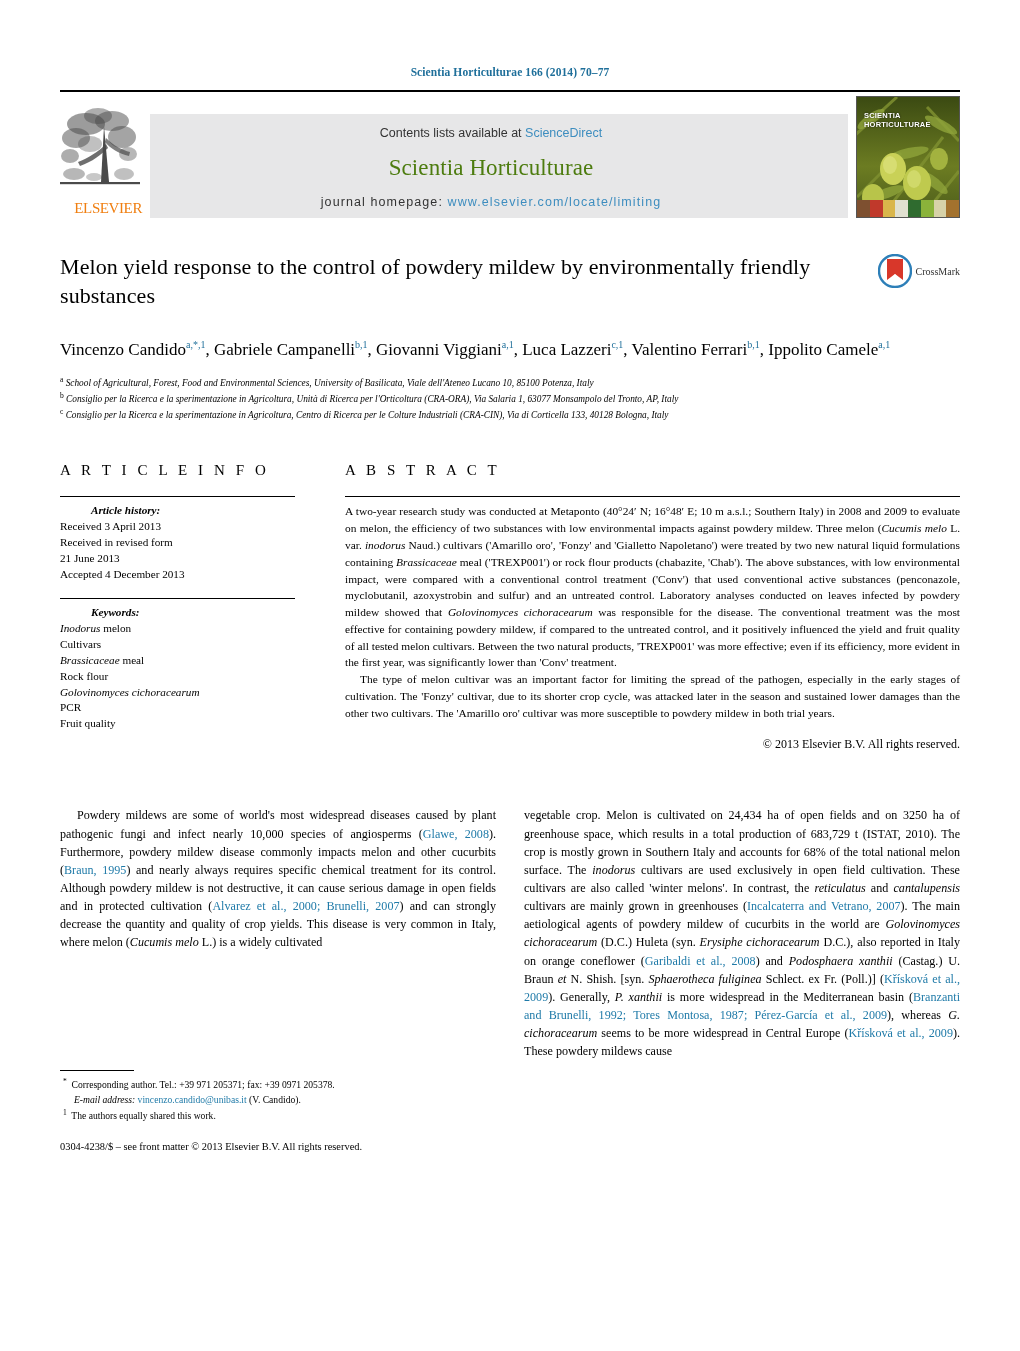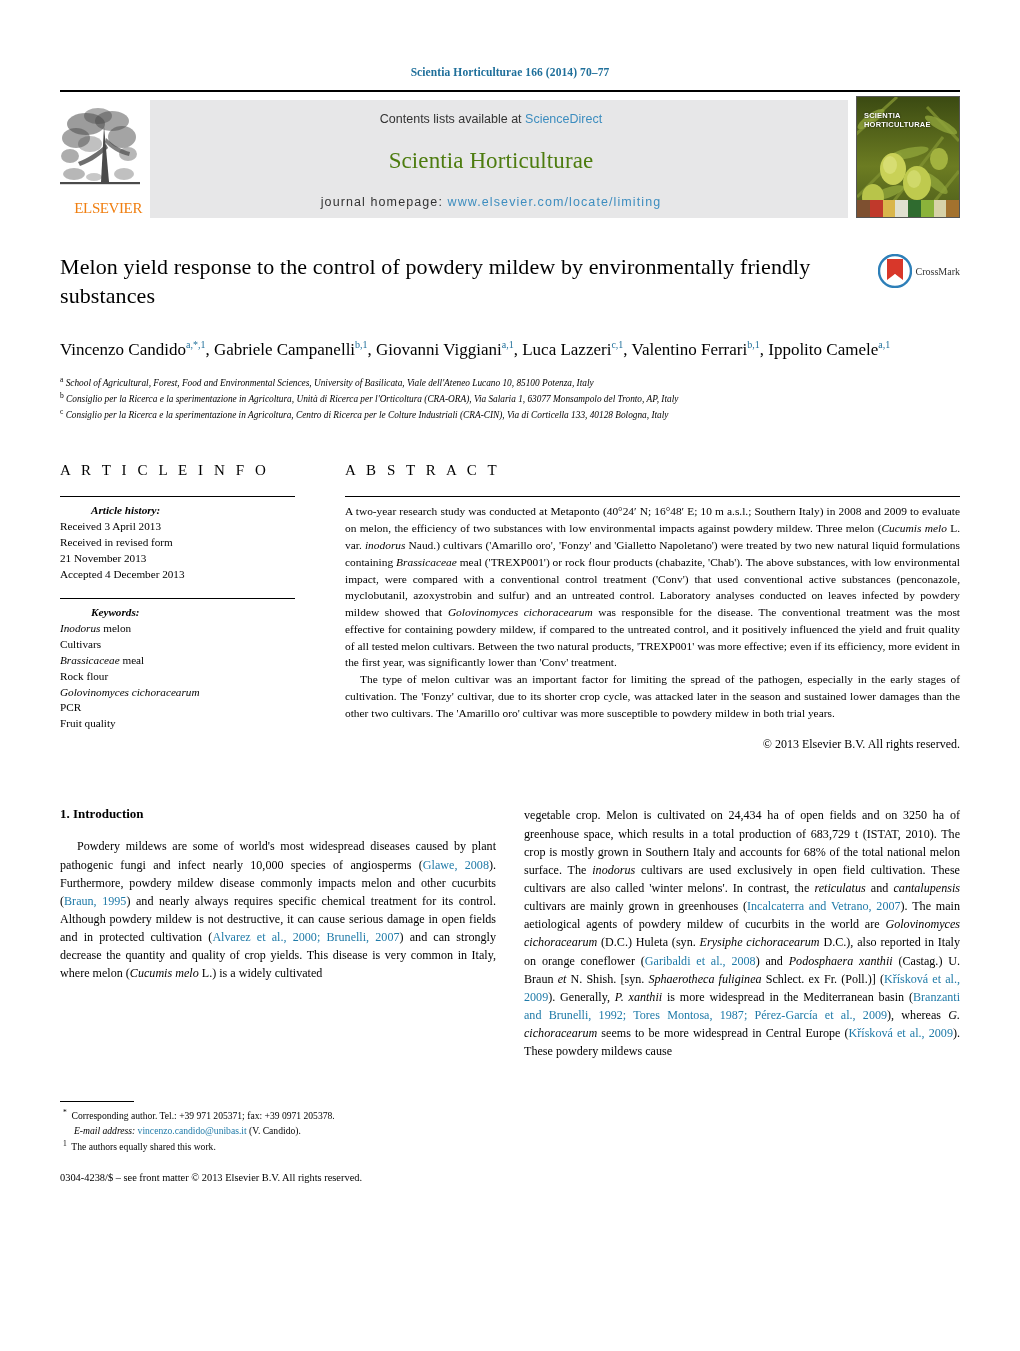--- a/index.html
+++ b/index.html
@@ -46,21 +46,21 @@
     color: #F07F11;
     font-size: 15px;
     letter-spacing: -0.4px;
     text-align: right;
     line-height: 1;
     margin-top: 1px;
   }
   .banner {
     flex: 1 1 auto;
     background: #e7e7e8;
-    margin: 4px 8px 0 8px;
+    margin: 18px 8px 0 8px;
     display: flex; flex-direction: column;
     align-items: center; justify-content: space-between;
     padding: 12px 16px 9px 0;
   }
   .banner .contents {
     font-family: "Liberation Sans", sans-serif;
     font-size: 12.5px; color: #333;
   }
   .banner .contents a { color: #3d8dbf; text-decoration: none; }
   .banner .jtitle {
@@ -324,21 +324,21 @@
 
   <div class="infoabs">
 
     <div class="col-info">
       <div class="sechead">A R T I C L E    I N F O</div>
       <div class="rule info-rule-wide"></div>
       <div class="hist">
         <div class="lbl">Article history:</div>
         <div>Received 3 April 2013</div>
         <div>Received in revised form</div>
-        <div>21 November 2013</div>
+        <div>21 June 2013</div>
         <div>Accepted 4 December 2013</div>
       </div>
       <div class="kwblock">
         <div class="rule thin info-rule-wide"></div>
         <div class="kw">
           <div class="lbl">Keywords:</div>
           <div><i>Inodorus</i> melon</div>
           <div>Cultivars</div>
           <div><i>Brassicaceae</i> meal</div>
           <div>Rock flour</div>
@@ -356,21 +356,20 @@
         <p>A two-year research study was conducted at Metaponto (40°24′ N; 16°48′ E; 10 m a.s.l.; Southern Italy) in 2008 and 2009 to evaluate on melon, the efficiency of two substances with low environmental impacts against powdery mildew. Three melon (<i>Cucumis melo</i> L. var. <i>inodorus</i> Naud.) cultivars ('Amarillo oro', 'Fonzy' and 'Gialletto Napoletano') were treated by two new natural liquid formulations containing <i>Brassicaceae</i> meal ('TREXP001') or rock flour products (chabazite, 'Chab'). The above substances, with low environmental impact, were compared with a conventional control treatment ('Conv') that used conventional active substances (penconazole, myclobutanil, azoxystrobin and sulfur) and an untreated control. Laboratory analyses conducted on leaves infected by powdery mildew showed that <i>Golovinomyces cichoracearum</i> was responsible for the disease. The conventional treatment was the most effective for containing powdery mildew, if compared to the untreated control, and it positively influenced the yield and fruit quality of all tested melon cultivars. Between the two natural products, 'TREXP001' was more effective; even if its efficiency, more evident in the first year, was significantly lower than 'Conv' treatment.</p>
         <p class="indent">The type of melon cultivar was an important factor for limiting the spread of the pathogen, especially in the early stages of cultivation. The 'Fonzy' cultivar, due to its shorter crop cycle, was attacked later in the season and sustained lower damages than the other two cultivars. The 'Amarillo oro' cultivar was more susceptible to powdery mildew in both trial years.</p>
       </div>
       <div class="copyline">© 2013 Elsevier B.V. All rights reserved.</div>
     </div>
   </div>
 
   <div class="body2col">
 
     <div class="bodycol left">
-      <h2 class="intro-head">1.  Introduction</h2>
       <p class="ind">Powdery mildews are some of world's most widespread diseases caused by plant pathogenic fungi and infect nearly 10,000 species of angiosperms (<a class="ref">Glawe, 2008</a>). Furthermore, powdery mildew disease commonly impacts melon and other cucurbits (<a class="ref">Braun, 1995</a>) and nearly always requires specific chemical treatment for its control. Although powdery mildew is not destructive, it can cause serious damage in open fields and in protected cultivation (<a class="ref">Alvarez et al., 2000; Brunelli, 2007</a>) and can strongly decrease the quantity and quality of crop yields. This disease is very common in Italy, where melon (<i>Cucumis melo</i> L.) is a widely cultivated</p>
 
       <div class="footnotes">
         <div class="fn-rule"></div>
         <p><sup>*</sup>&nbsp; Corresponding author. Tel.: +39 971 205371; fax: +39 0971 205378.</p>
         <p style="padding-left:14px;text-indent:0">
           <i>E-mail address:</i>
           <a>vincenzo.candido@unibas.it</a>
           <span>(V. Candido).</span>
         </p>

